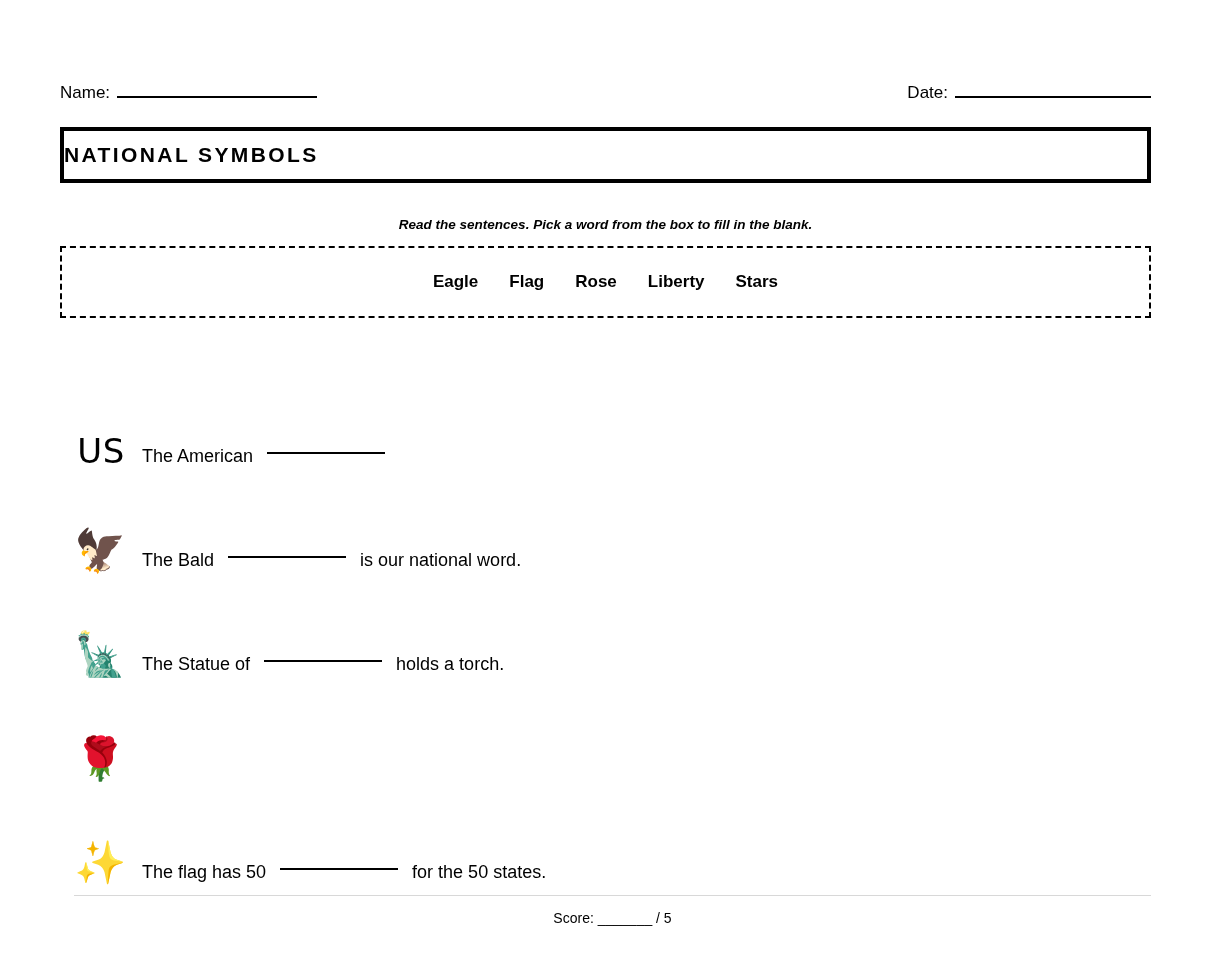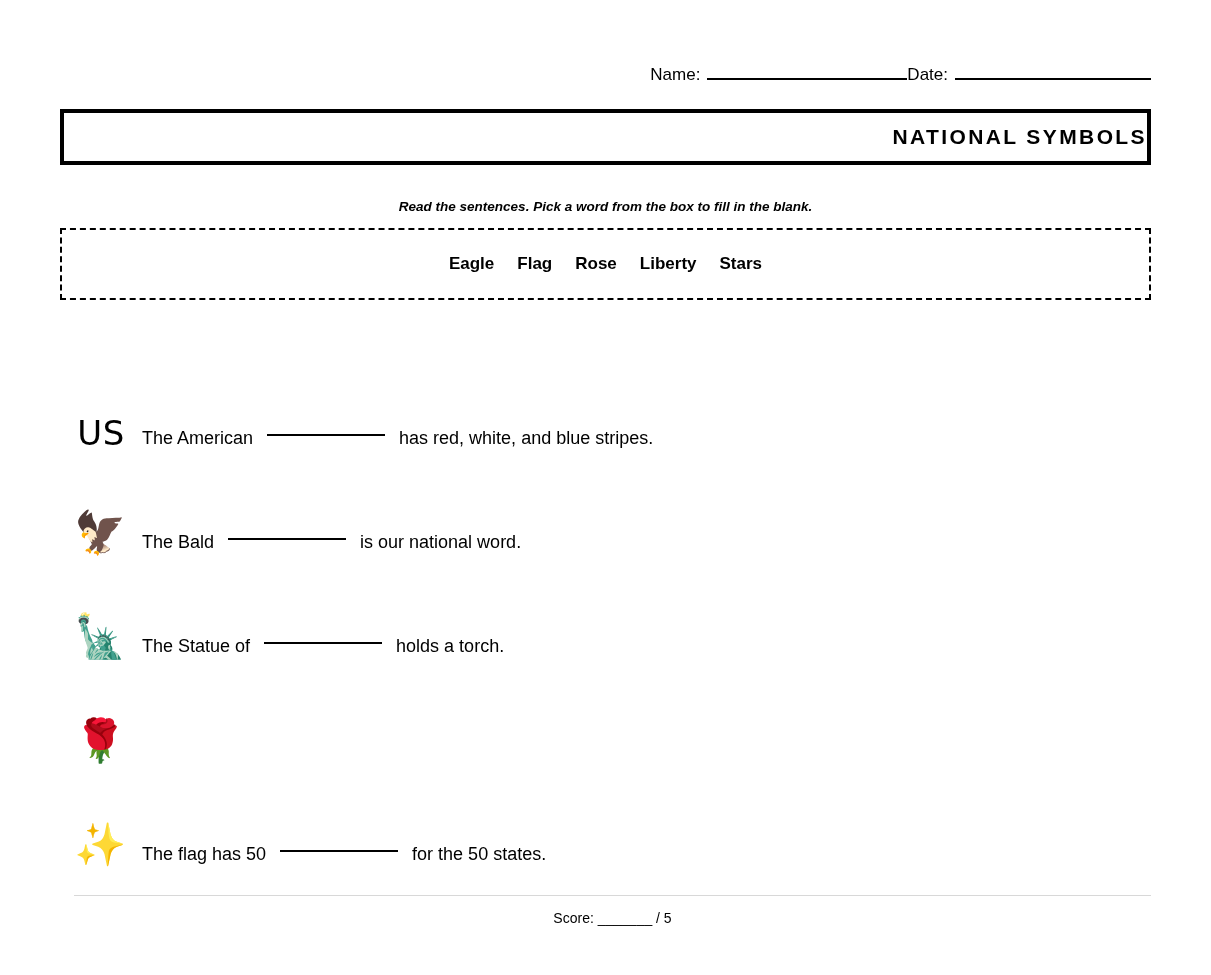--- a/index.html
+++ b/index.html
@@ -18,24 +18,25 @@
     position: relative;
     width: 1211px;
     height: 975px;
     box-sizing: border-box;
     padding: 0 60px;
   }
 
   
   .meta-row {
     display: flex;
-    justify-content: flex-end;
+    justify-content: space-between;
     align-items: flex-end;
-    padding-top: 57px;
+    padding-top: 75px;
     height: 26px;
+    gap: 43px;
   }
   .meta-field {
     display: flex;
     align-items: flex-end;
     font-size: 17px;
   }
   .meta-label {
     white-space: nowrap;
     line-height: 1;
   }
@@ -48,21 +49,21 @@
   .meta-line.name { width: 200px; }
   .meta-line.date { width: 196px; }
 
   
   .title-box {
     margin-top: 26px;
     border: 4px solid #000;
     height: 56px;
     display: flex;
     align-items: center;
-    justify-content: flex-end;
+    justify-content: flex-start;
     box-sizing: border-box;
   }
   .title-text {
     font-size: 21px;
     font-weight: bold;
     letter-spacing: 2.4px;
     text-align: center;
   }
 
   
@@ -80,21 +81,21 @@
     border: 2px dashed #000;
     height: 72px;
     display: flex;
     align-items: center;
     justify-content: center;
     box-sizing: border-box;
   }
   .word-list {
     display: flex;
     align-items: center;
-    gap: 23px;
+    gap: 31px;
   }
   .word-item {
     font-size: 17px;
     font-weight: bold;
   }
 
   
   .questions {
     margin-top: 46px;
   }
@@ -183,21 +184,20 @@
     </div>
   </div>
 
   <div class="questions">
 
     <div class="q-row">
       <div class="q-icon flag-letters">US</div>
       <div class="q-text">
         <span class="q-before">The American</span>
         <span class="q-blank"></span>
-        <span class="q-after">has red, white, and blue stripes.</span>
       </div>
     </div>
 
     <div class="q-row">
       <div class="q-icon">🦅</div>
       <div class="q-text">
         <span class="q-before">The Bald</span>
         <span class="q-blank"></span>
         <span class="q-after">is our national word.</span>
       </div>

